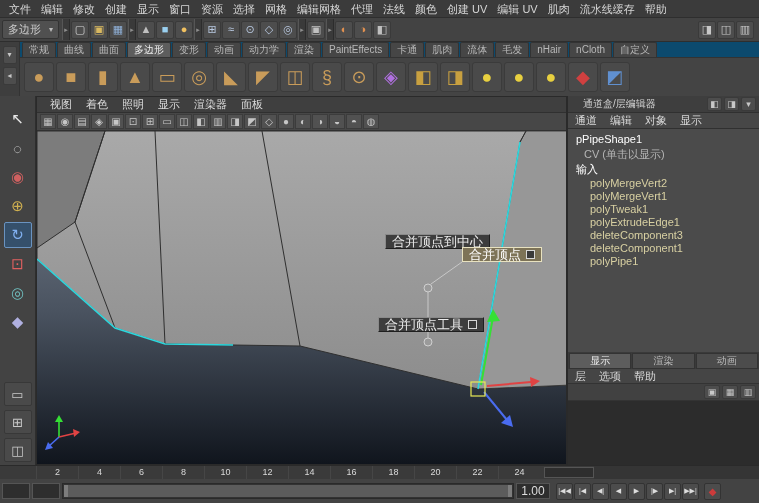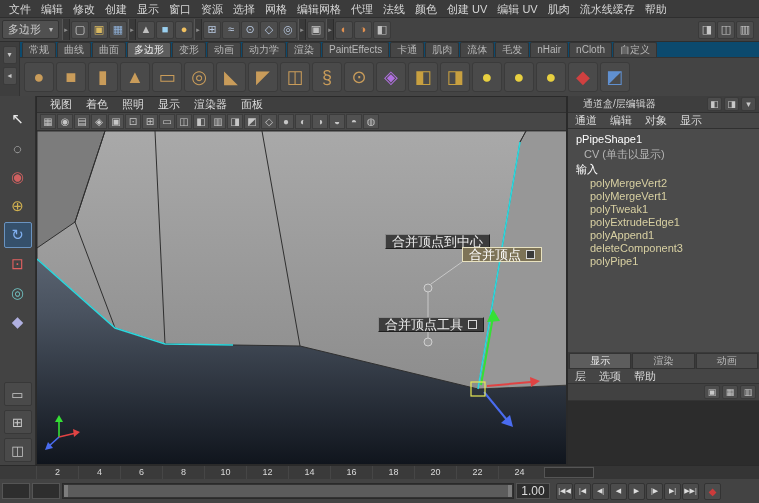--- a/index.html
+++ b/index.html
@@ -324,22 +324,22 @@
         </div>
       <div class="cb-content">
         <div class="cb-row">pPipeShape1</div>
         <div class="cb-row dim">CV (单击以显示)</div>
         <div class="cb-row">输入</div>
         <div>
             <div class="cb-input-row">polyMergeVert2</div>
             <div class="cb-input-row">polyMergeVert1</div>
             <div class="cb-input-row">polyTweak1</div>
             <div class="cb-input-row">polyExtrudeEdge1</div>
-            <div class="cb-input-row">polyAppend1</div>
             <div class="cb-input-row">deleteComponent3</div>
+            <div class="cb-input-row">deleteComponent1</div>
             <div class="cb-input-row">polyPipe1</div>
           </div>
       </div>
       <div class="le-tabs">
           <span class="le-tab active">显示</span>
           <span class="le-tab">渲染</span>
           <span class="le-tab">动画</span>
         </div>
       <div class="le-menus">
           <span class="cb-menu-item">层</span>

